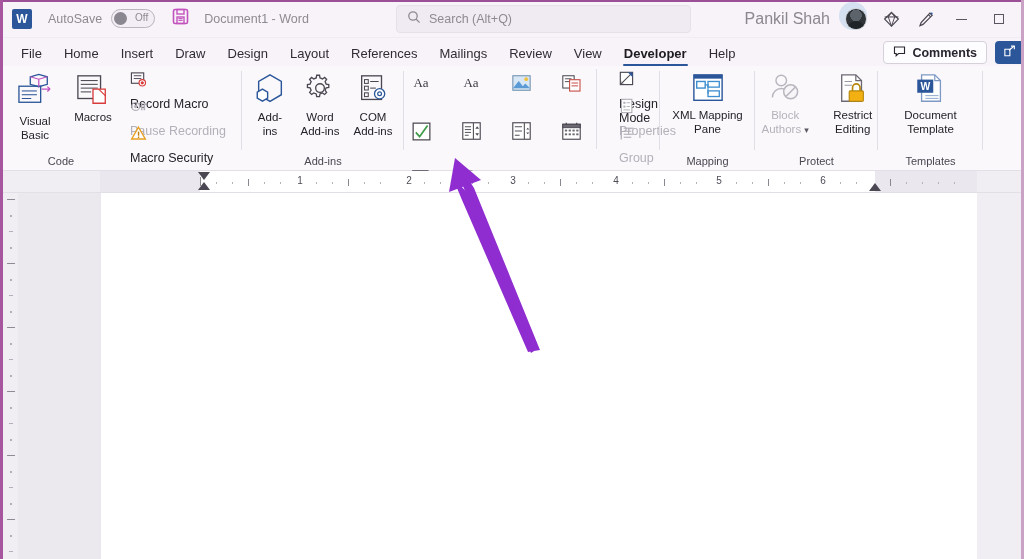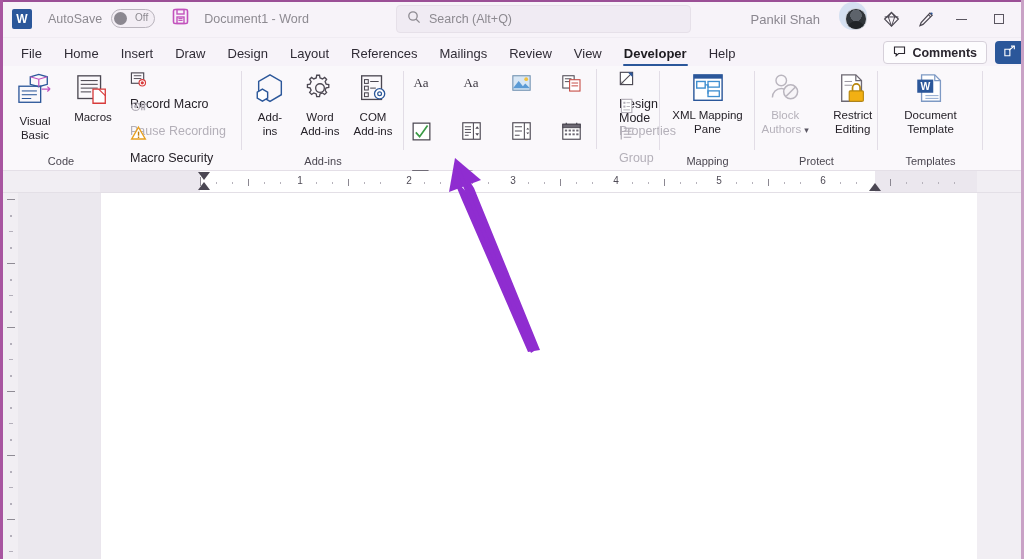--- a/index.html
+++ b/index.html
@@ -40,21 +40,21 @@
   .doc-title { margin-left:14px; font-size:12.5px; color:#8d8a91; white-space:nowrap; }
 
   .search-wrap { position:absolute; left:396px; top:5px; width:295px; height:28px; }
   .searchbox {
     width:100%; height:100%; background:#f0ebf3; border:1px solid #e6e0e9;
     border-radius:4px; display:flex; align-items:center; padding-left:10px;
   }
   .searchbox .ph { margin-left:8px; font-size:12.5px; color:#8d8a91; }
 
   .tb-right { position:absolute; right:6px; top:0; height:38px; display:flex; align-items:center; }
-  .user-name { font-size:13px; color:#8b8790; margin-right:22px; white-space:nowrap; }
+  .user-name { font-size:16px; color:#8b8790; margin-right:12px; white-space:nowrap; }
   .avatar {
     width:22px; height:22px; border-radius:50%; flex:none;
     background:radial-gradient(circle at 50% 32%, #5d636b 0 34%, #2f3439 35% 100%);
     border:1px solid #cfd3da; position:relative; overflow:hidden;
   }
   .avatar:after{
     content:""; position:absolute; left:50%; bottom:-3px; transform:translateX(-50%);
     width:18px; height:11px; border-radius:9px 9px 0 0; background:#1f2428;
   }
   .avatar-halo { position:absolute; left:-3px; top:-3px; width:28px; height:28px; border-radius:50%;

